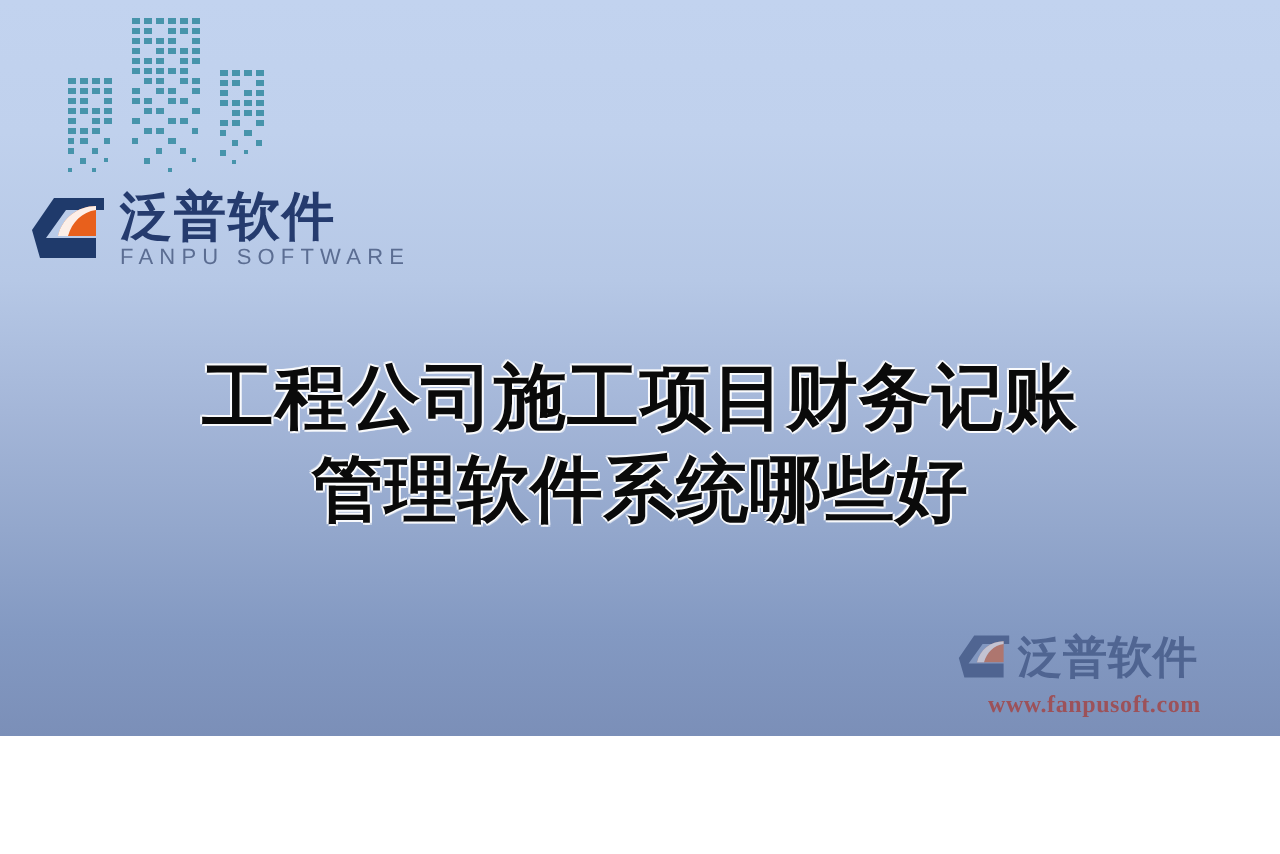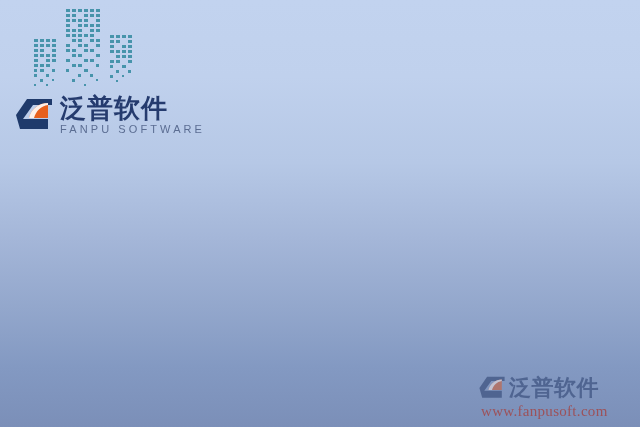--- a/index.html
+++ b/index.html
@@ -4,21 +4,21 @@
 <title>泛普软件 banner</title>
 <style>
   html, body {
     margin: 0;
     padding: 0;
     background: #ffffff;
   }
   .banner {
     position: relative;
     width: 640px;
-    height: 427px;
+    height: 368px;
     overflow: hidden;
     font-family: "Liberation Sans", "DejaVu Sans", sans-serif;
     background: linear-gradient(to bottom,
         #c2d3ef 0%,
         #c0d1ed 18%,
         #b6c8e6 38%,
         #a4b6d8 56%,
         #93a7cc 72%,
         #8399c2 86%,
         #7b8fb8 100%);
@@ -117,25 +117,25 @@
     margin-left: 3px;
     font-size: 22px;
     line-height: 24px;
     font-weight: 700;
     color: #3d5280;
     letter-spacing: 0.5px;
     white-space: nowrap;
   }
   .wm-url {
     margin-top: 1px;
-    margin-left: 3px;
+    margin-left: 16px;
     font-family: "Liberation Serif", "DejaVu Serif", serif;
-    font-size: 15px;
+    font-size: 12px;
     line-height: 16px;
-    font-weight: 400;
+    font-weight: 700;
     color: #a83a35;
     letter-spacing: 0.3px;
     white-space: nowrap;
   }
 </style>
 </head>
 <body>
 
 <div class="banner">
 
@@ -272,20 +272,24 @@
         <path d="M34 8 C25 8 17 14 15 23 L34 23 Z" fill="#e8601c"></path>
         <path d="M34 8 C25 8 17 14 15 23 L20 23 C22 16 27 11 34 10 Z" fill="#ffffff" opacity="0.9"></path>
       </svg>
     </div>
     <div class="brand-text">
       <div class="brand-cn">泛普软件</div>
       <div class="brand-en">FANPU SOFTWARE</div>
     </div>
   </div>
 
+  <div class="headline">
+    <span class="line">工程公司施工项目财务记账</span>
+    <span class="line">管理软件系统哪些好</span>
+  </div>
 
   <div class="watermark">
     <div class="wm-row">
       <div class="wm-mark">
         <svg width="28" height="28" viewBox="0 0 40 40" xmlns="http://www.w3.org/2000/svg" aria-hidden="true">
           <path d="M2 20 L13 4 L38 4 L38 10 L19 10 L9 24 L34 24 L34 34 L6 34 Z" fill="#3d5280"></path>
           <path d="M34 8 C25 8 17 14 15 23 L34 23 Z" fill="#c06a50"></path>
           <path d="M34 8 C25 8 17 14 15 23 L20 23 C22 16 27 11 34 10 Z" fill="#dfe6f2" opacity="0.85"></path>
         </svg>
       </div>

